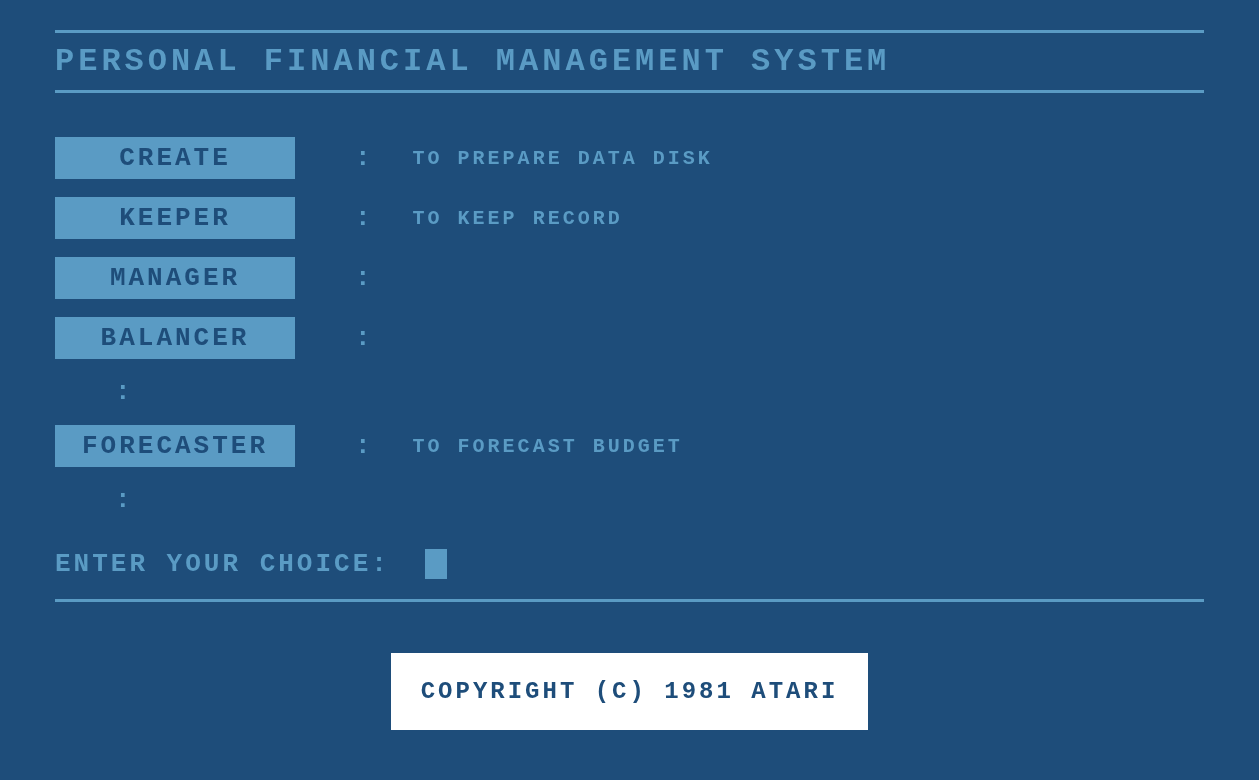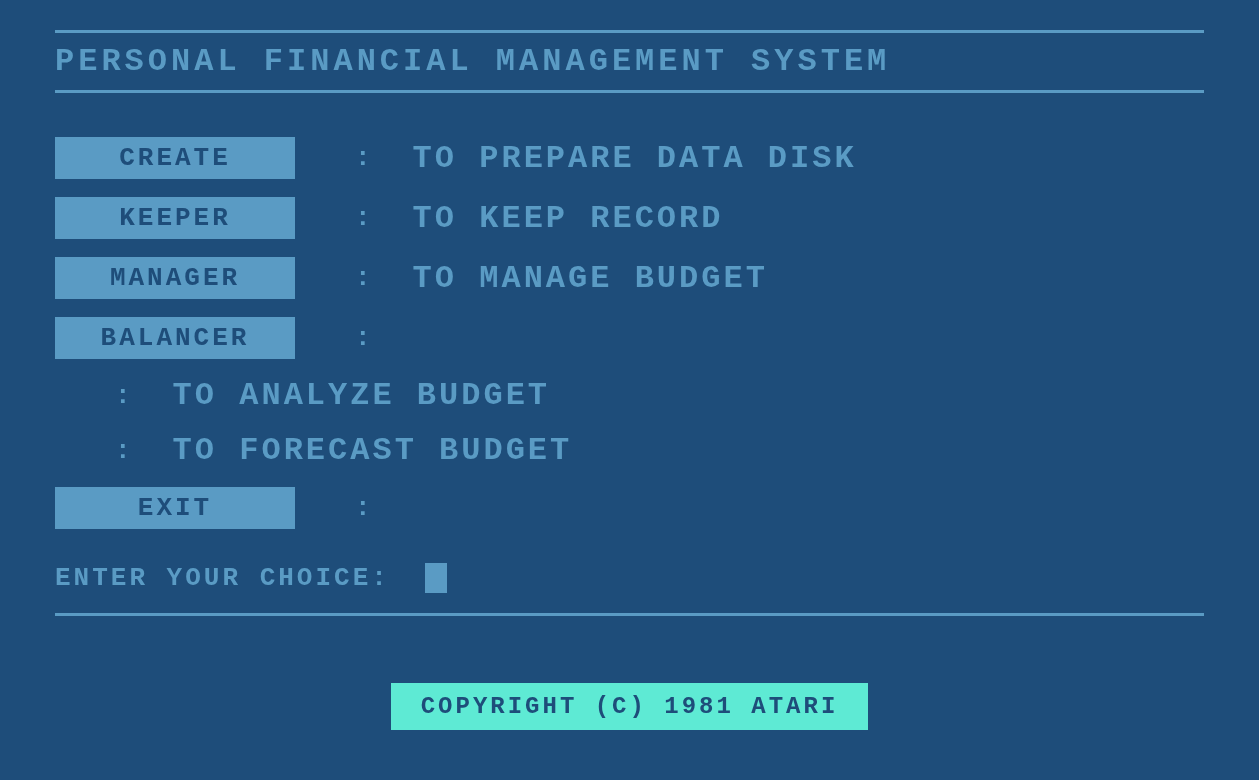--- a/index.html
+++ b/index.html
@@ -80,21 +80,21 @@
       color: #5a9bc4;
       font-size: 26px;
       font-weight: bold;
       font-family: 'Courier New', Courier, monospace;
       margin: 0 40px 0 60px;
       letter-spacing: 2px;
     }
 
     .menu-desc {
       color: #5a9bc4;
-      font-size: 32px;
+      font-size: 20px;
       font-weight: bold;
       letter-spacing: 3px;
       font-family: 'Courier New', Courier, monospace;
       text-transform: uppercase;
     }
 
     .input-row {
       display: flex;
       align-items: center;
       margin-top: 20px;
@@ -132,27 +132,27 @@
     }
 
     .copyright-bar {
       display: flex;
       justify-content: center;
       align-items: center;
       margin-bottom: 20px;
     }
 
     .copyright-box {
-      background-color: #5eead4;
+      background-color: #ffffff;
       color: #1e4d7a;
       font-family: 'Courier New', Courier, monospace;
       font-size: 24px;
       font-weight: bold;
       letter-spacing: 3px;
-      padding: 10px 30px;
+      padding: 25px 30px;
       text-transform: uppercase;
     }
   </style>
 </head>
 <body>
 
 <div class="screen">
 
   <div class="title-bar">
     <span class="title-text">PERSONAL FINANCIAL MANAGEMENT SYSTEM</span>
@@ -168,40 +168,38 @@
 
     <div class="menu-row">
       <button class="menu-btn">KEEPER</button>
       <span class="menu-colon">:</span>
       <span class="menu-desc">TO KEEP RECORD</span>
     </div>
 
     <div class="menu-row">
       <button class="menu-btn">MANAGER</button>
       <span class="menu-colon">:</span>
-      <span class="menu-desc">TO MANAGE BUDGET</span>
     </div>
 
     <div class="menu-row">
       <button class="menu-btn">BALANCER</button>
       <span class="menu-colon">:</span>
     </div>
 
     <div class="menu-row">
       <span class="menu-colon">:</span>
-      <span class="menu-desc">TO ANALYZE BUDGET</span>
-    </div>
-
-    <div class="menu-row">
+    </div>
+
+    <div class="menu-row">
+      <button class="menu-btn">FORECASTER</button>
       <span class="menu-colon">:</span>
       <span class="menu-desc">TO FORECAST BUDGET</span>
     </div>
 
     <div class="menu-row">
-      <button class="menu-btn">EXIT</button>
       <span class="menu-colon">:</span>
     </div>
 
     <div class="input-row">
       <span class="input-label">ENTER YOUR CHOICE:</span>
       <span class="cursor-block"></span>
     </div>
 
   </div>
 

